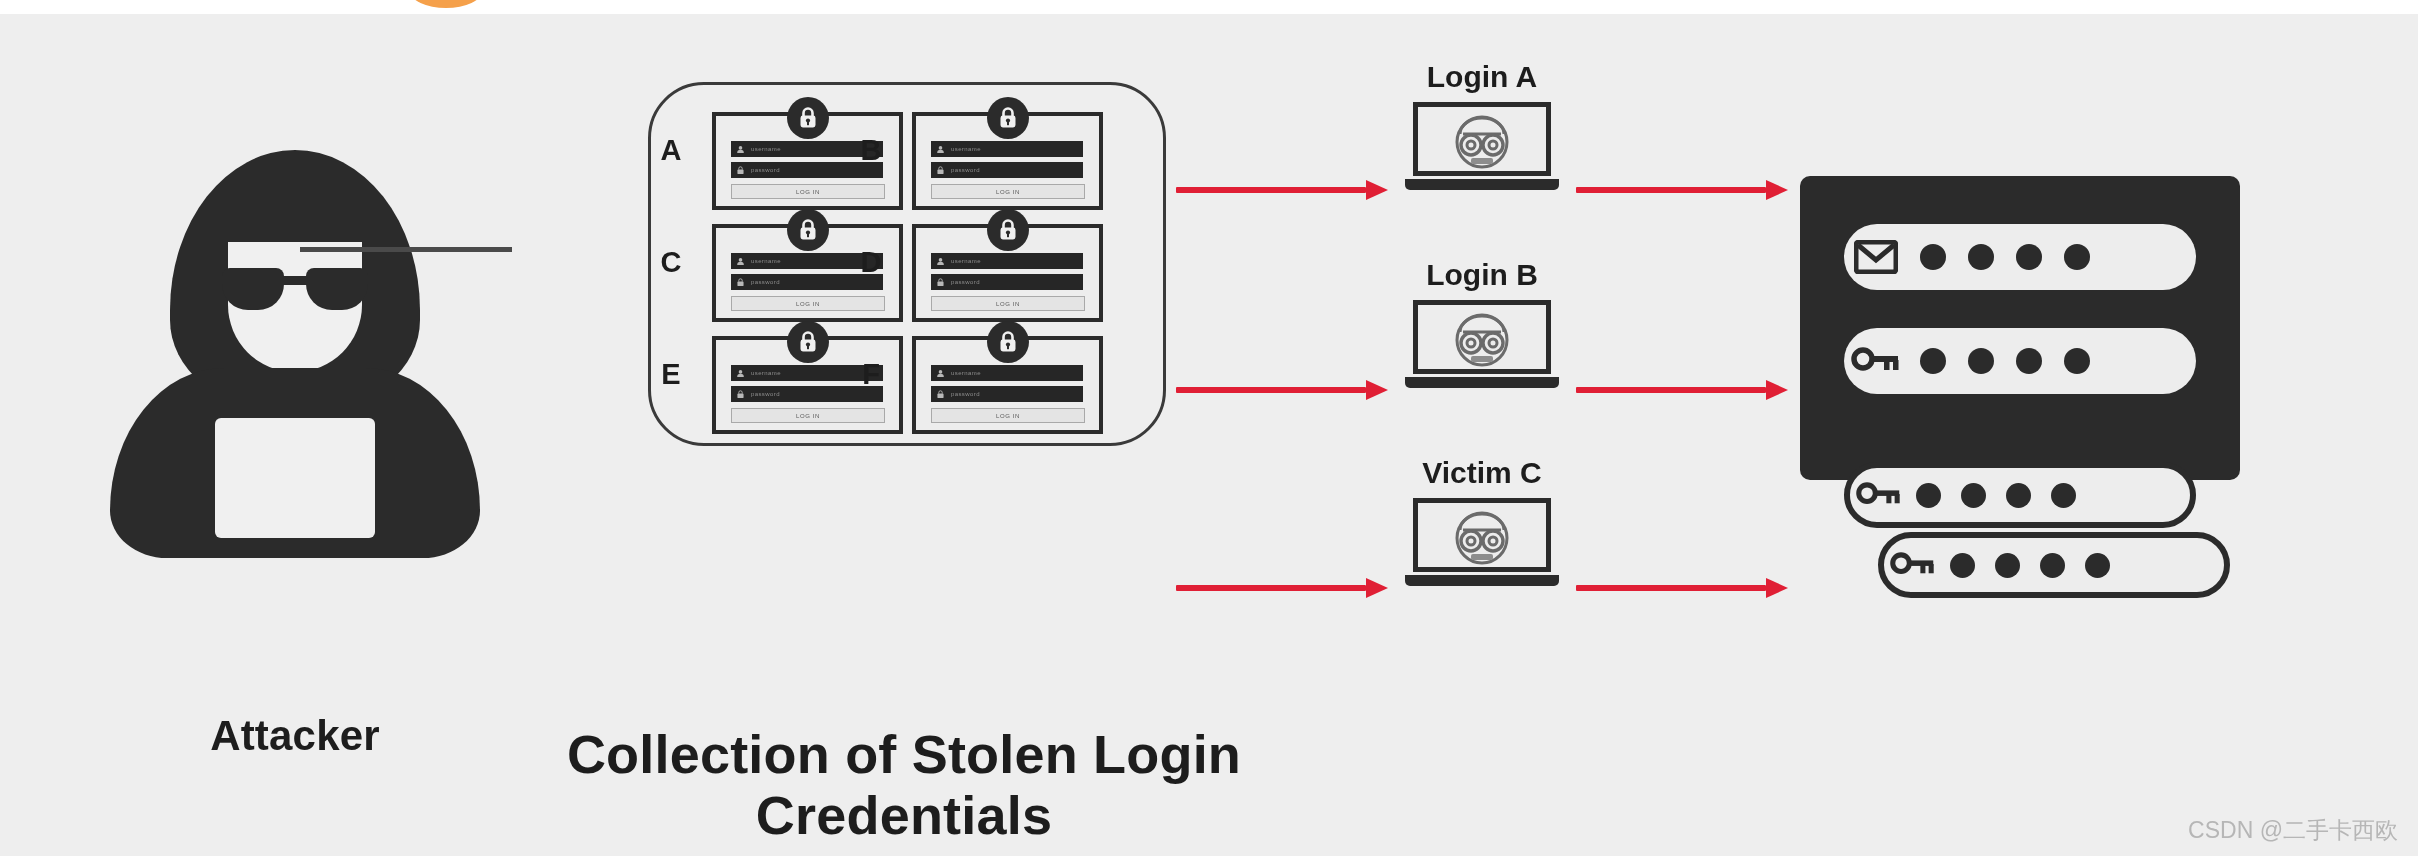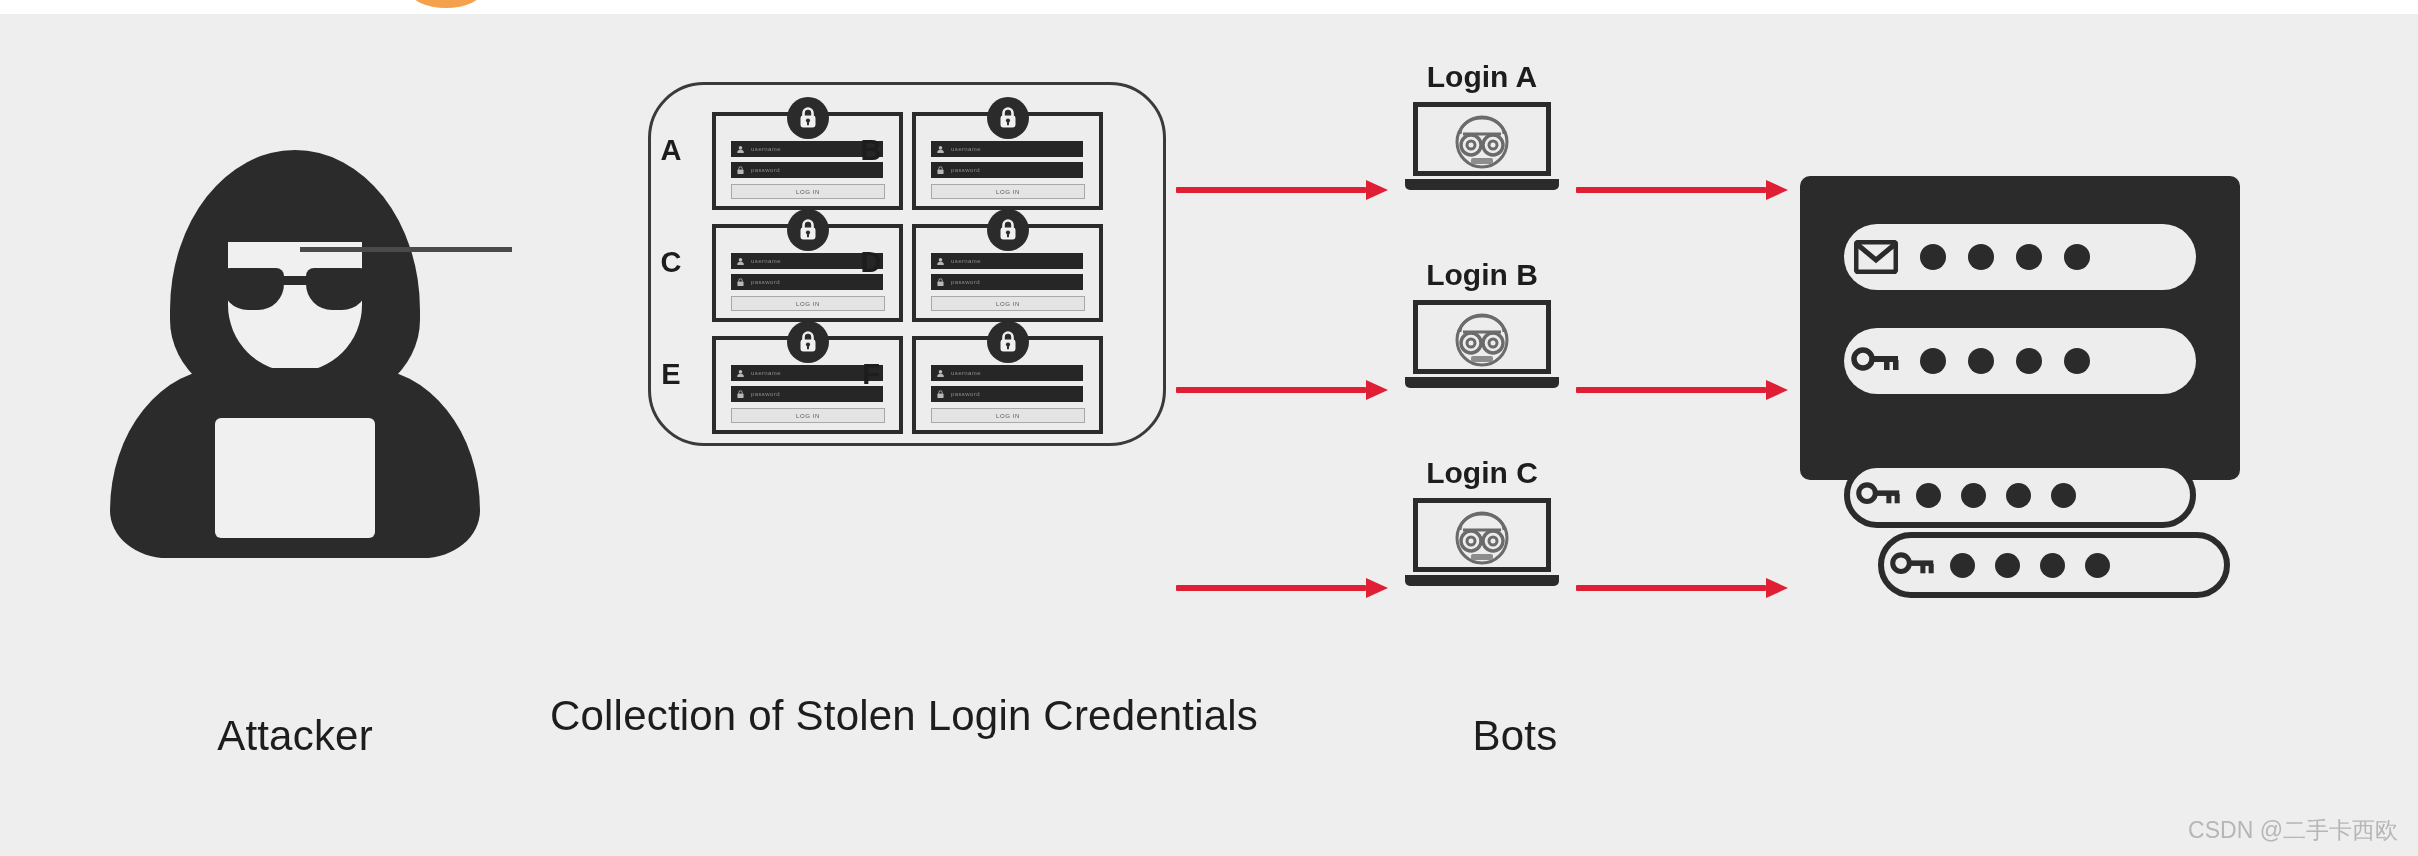--- a/index.html
+++ b/index.html
@@ -21,21 +21,21 @@
     background:#ffffff;
   }
   #orange-sliver{
     position:absolute;left:410px;top:-26px;width:72px;height:34px;
     background:#f5a04a;border-radius:50%;
   }
 
   .lbl{
     position:absolute;
     color:#1d1d1d;
-    font-weight:normal;
+    font-weight:bold;
     text-align:center;
     letter-spacing:.2px;
     white-space:nowrap;
   }
 
   
   #attacker{position:absolute;left:110px;top:150px;width:370px;height:440px;}
   .atk-hood{
     position:absolute;left:60px;top:0;width:250px;height:260px;
     background:#2b2b2b;
@@ -176,21 +176,21 @@
   .srv-stack.s1{left:44px;top:286px;}
   .srv-stack.s2{left:78px;top:356px;}
   .srv-stack .pico{
     width:58px;flex:0 0 auto;display:flex;align-items:center;justify-content:center;
   }
   .srv-stack .dots{display:flex;align-items:center;gap:20px;margin-left:8px;}
   .srv-stack .dot{width:25px;height:25px;border-radius:50%;background:#2b2b2b;}
 
   
   #lbl-attacker{left:110px;top:712px;width:370px;font-size:42px;}
-  #lbl-collection{left:548px;top:692px;width:712px;font-size:42px;line-height:1.13;white-space:normal;}
+  #lbl-collection{left:548px;top:724px;width:712px;font-size:54px;line-height:1.13;white-space:normal;}
   #lbl-bots{left:1370px;top:712px;width:290px;font-size:42px;}
   #lbl-victim{left:1790px;top:712px;width:510px;font-size:42px;}
 
   #watermark{
     position:absolute;right:20px;bottom:10px;
     font-size:23px;color:#b6b6b6;white-space:nowrap;
     font-family:Liberation Sans, sans-serif;
   }
 </style>
 </head>
@@ -454,21 +454,21 @@
             <line x1="17" y1="22" x2="55" y2="22" stroke="#6b6b6b" stroke-width="3"></line>
             <circle cx="25" cy="33" r="10" fill="none" stroke="#6b6b6b" stroke-width="3.4"></circle>
             <circle cx="25" cy="33" r="4" fill="none" stroke="#6b6b6b" stroke-width="3"></circle>
             <circle cx="47" cy="33" r="10" fill="none" stroke="#6b6b6b" stroke-width="3.4"></circle>
             <circle cx="47" cy="33" r="4" fill="none" stroke="#6b6b6b" stroke-width="3"></circle>
             <rect x="25" y="46" width="22" height="6" rx="2" fill="#8d8d8d"></rect>
           </svg>
         </div>
       </div>
       <div class="bot" style="position: absolute; left: 1392px; top: 456px;">
-        <div class="bot-label">Login C</div>
+        <div class="bot-label">Victim C</div>
         <div class="laptop">
           <div class="laptop-screen"></div>
           <div class="laptop-base"></div>
           <svg width="72" height="60" viewBox="0 0 72 60">
             <circle cx="36" cy="30" r="25" fill="none" stroke="#6b6b6b" stroke-width="3"></circle>
             <path d="M14 22 a22 16 0 0 1 44 0" fill="none" stroke="#6b6b6b" stroke-width="3"></path>
             <line x1="17" y1="22" x2="55" y2="22" stroke="#6b6b6b" stroke-width="3"></line>
             <circle cx="25" cy="33" r="10" fill="none" stroke="#6b6b6b" stroke-width="3.4"></circle>
             <circle cx="25" cy="33" r="4" fill="none" stroke="#6b6b6b" stroke-width="3"></circle>
             <circle cx="47" cy="33" r="10" fill="none" stroke="#6b6b6b" stroke-width="3.4"></circle>
@@ -554,16 +554,15 @@
         <i class="dot"></i>
           <i class="dot"></i>
           <i class="dot"></i>
           <i class="dot"></i>
       </span>
     </div>
   </div>
 
   <div class="lbl" id="lbl-attacker">Attacker</div>
   <div class="lbl" id="lbl-collection">Collection of Stolen Login Credentials</div>
-  <div class="lbl" id="lbl-bots">Bots</div>
 
   <div id="watermark">CSDN @二手卡西欧</div>
 </div>
 
 </body></html>

